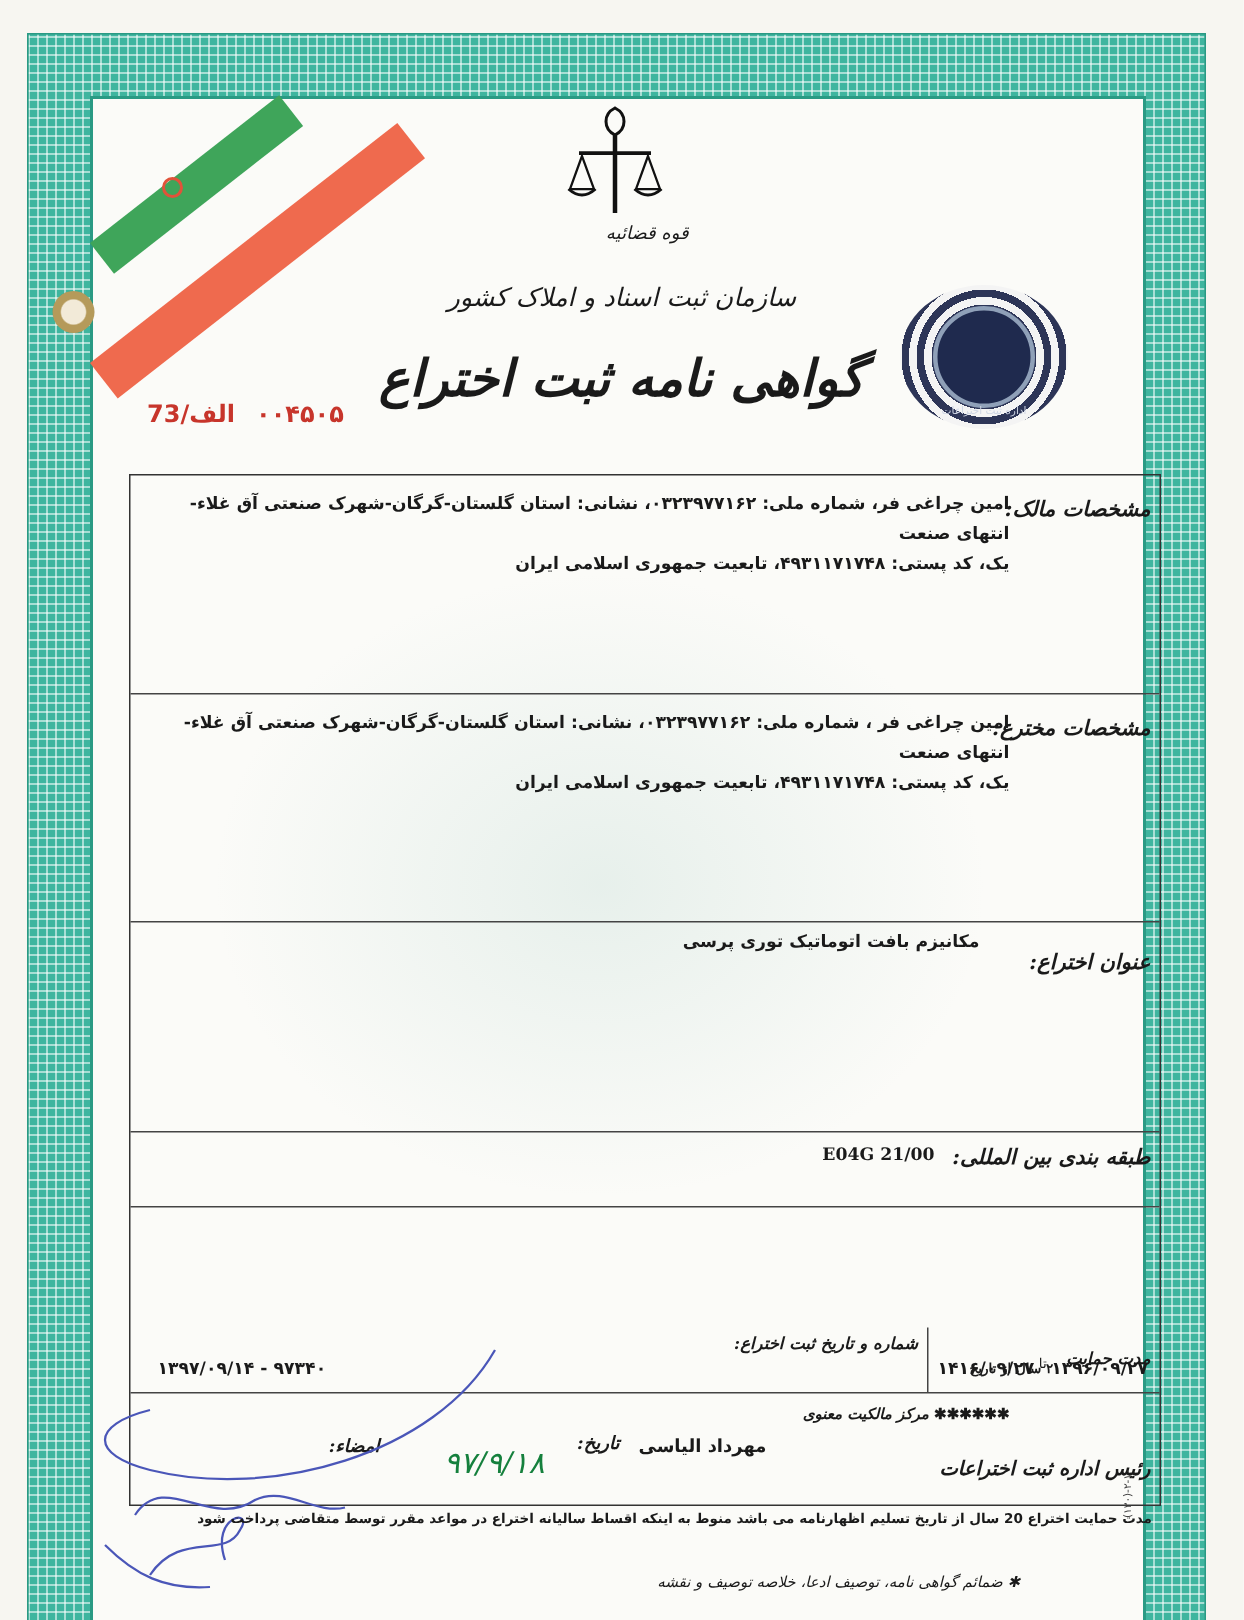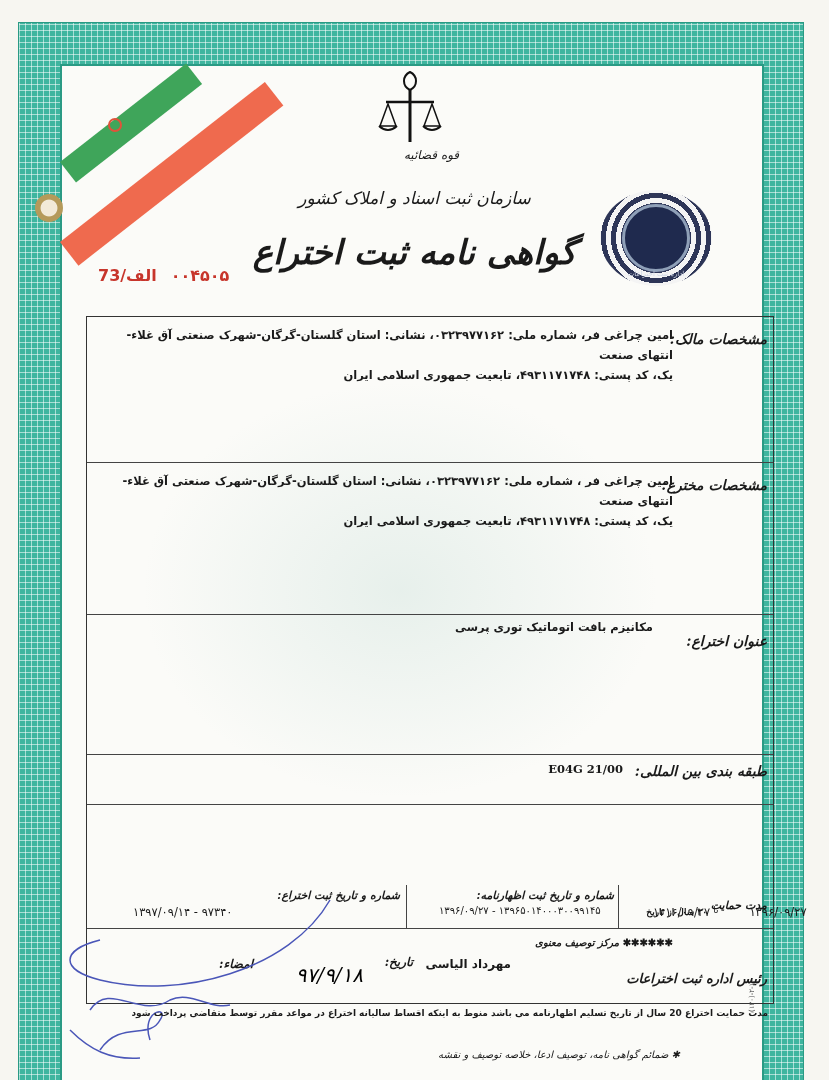--- a/index.html
+++ b/index.html
@@ -74,21 +74,21 @@
     font-size:14px; font-weight:bold; white-space:nowrap;
   }
   .value {
     position:absolute; right:100px; left:25px; font-size:11.5px; font-weight:bold; line-height:20px;
     text-align:right;
   }
   .dates-row { display:flex; }
   .cell { border-left:1.2px solid #444; position:relative; height:100%; box-sizing:border-box; }
   .cell:last-child { border-left:none; }
   .small-label { font-family:"DejaVu Serif", serif; font-style:italic; font-size:11px; font-weight:bold; }
-  .date-val { font-size:11.5px; font-weight:normal;margin-left:28px; }
+  .date-val { font-size:11.5px; font-weight:bold; }
 
   .footer-note { position:absolute; left:92px; top:1008px; width:676px; text-align:right; direction:rtl; font-size:9px; font-weight:bold; }
   .footer-bullet { position:absolute; left:300px; top:1049px; width:380px; text-align:right; direction:rtl; font-size:10px; font-family:"DejaVu Serif", serif; font-style:italic; }
   .side-code { position:absolute; left:748px; top:1012px; font-size:7px; transform:rotate(-90deg); transform-origin:left top; color:#444; }
 
   .sig { position:absolute; pointer-events:none; }
 </style>
 </head>
 <body>
 
@@ -157,38 +157,34 @@
   <div class="row dates-row" style="top:568px;height:44px;">
     <div class="cell" style="width:155px;">
       <div class="small-label" style="position:absolute;right:66px;top:1px;font-size:9px;font-style:normal;margin-top:21px;">۲۰ سال از تاریخ</div>
       <div class="small-label" style="position:absolute;right:6px;top:14px;">مدت حمایت</div>
       <div style="position:absolute;left:6px;top:20px;direction:rtl;display:flex;gap:3px;">
         <span class="date-val">۱۳۹۶/۰۹/۲۷</span>
         <span style="font-size:9px;">تا</span>
         <span class="date-val">۱۴۱۶/۰۹/۲۷</span>
       </div>
     </div>
-    <div class="cell" style="width:212px;">
-      <div class="small-label" style="position:absolute;right:4px;top:4px;">شماره و تاریخ ثبت اظهارنامه:</div>
-      <div class="date-val" style="position:absolute;left:4px;top:20px;font-size:10px;">۱۳۹۶۵۰۱۴۰۰۰۳۰۰۹۹۱۴۵ - ۱۳۹۶/۰۹/۲۷</div>
-    </div>
     <div class="cell" style="flex:1;">
       <div class="small-label" style="position:absolute;right:6px;top:4px;">شماره و تاریخ ثبت اختراع:</div>
       <div class="date-val" style="position:absolute;left:18px;top:20px;">۹۷۳۴۰ - ۱۳۹۷/۰۹/۱۴</div>
     </div>
   </div>
 
   <div class="row" style="top:612px;height:74px;border-bottom:none;">
     <div style="position:absolute;right:100px;top:8px;font-size:10px;font-family:'DejaVu Serif', serif;font-style:italic;font-weight:bold;">
-      <span style="font-style:normal;">✱✱✱✱✱✱ </span><span>مرکز توصیف معنوی</span>
+      <span style="font-style:normal;">✱✱✱✱✱✱ </span><span>مرکز مالکیت معنوی</span>
     </div>
     <div class="label" style="top:42px;font-size:13px;">رئیس اداره ثبت اختراعات</div>
     <div style="position:absolute;right:262px;top:28px;font-size:12px;font-weight:bold;">مهرداد الیاسی</div>
     <div class="small-label" style="position:absolute;right:360px;top:26px;font-size:12px;">تاریخ:</div>
-    <div style="position:absolute;right:410px;top:34px;color:#000000;font-size:20px;font-style:italic;font-family:'DejaVu Serif', serif;">۹۷/۹/۱۸</div>
+    <div style="position:absolute;right:410px;top:34px;color:#15803d;font-size:20px;font-style:italic;font-family:'DejaVu Serif', serif;">۹۷/۹/۱۸</div>
     <div class="small-label" style="position:absolute;right:520px;top:28px;font-size:12px;">امضاء:</div>
   </div>
 </div>
 
 <svg class="sig" style="left:60px;top:880px;" width="290" height="190" viewBox="0 0 290 190">
   <path d="M270 20 C230 90 120 120 40 100 C0 90 0 70 40 60" fill="none" stroke="#4a56b8" stroke-width="1.5"></path>
   <path d="M30 130 C50 100 80 140 110 120 C130 110 150 130 170 125" fill="none" stroke="#4a56b8" stroke-width="1.5"></path>
   <path d="M40 170 C60 140 90 160 100 140 C110 125 80 130 90 160" fill="none" stroke="#4a56b8" stroke-width="1.5"></path>
   <path d="M10 150 C30 170 50 180 80 178" fill="none" stroke="#4a56b8" stroke-width="1.5"></path>
 </svg>

